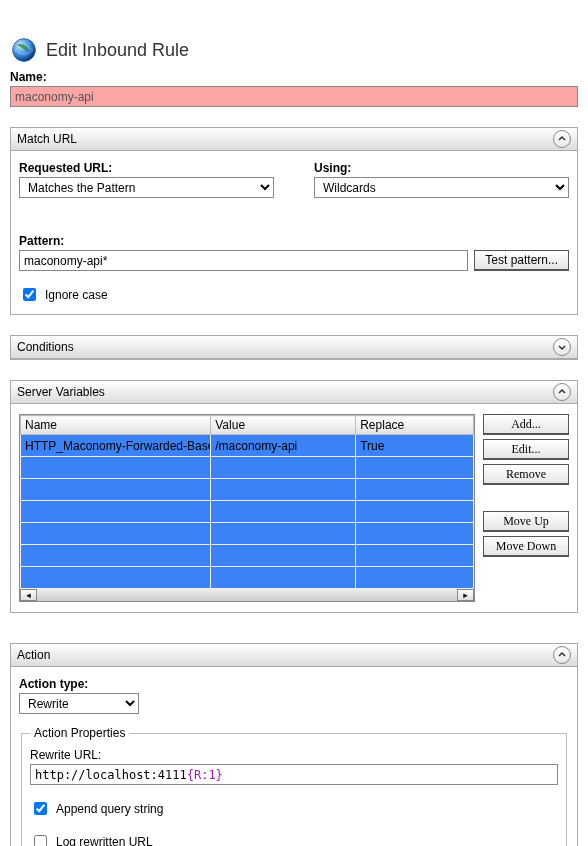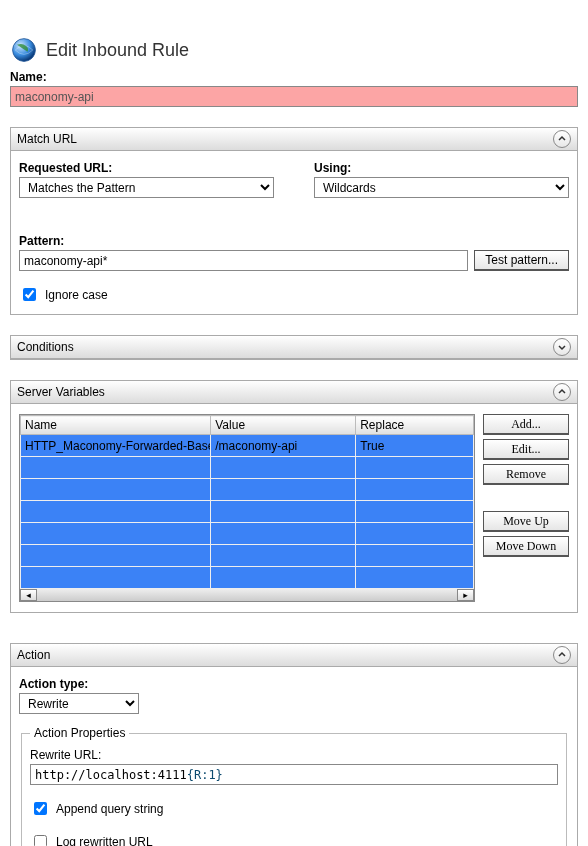--- a/index.html
+++ b/index.html
@@ -30,21 +30,21 @@
   .vars-table td{border:1px solid #eee;padding:2px 4px;height:17px;font-size:12px;white-space:nowrap;overflow:hidden;}
   .vars-scroll{height:12px;display:flex;background:#dcdcdc;}
   .vars-scroll .track{flex:1;background:linear-gradient(#eee,#ccc);}
   .vars-scroll .arrow{width:15px;background:linear-gradient(#fff,#ddd);border:1px solid #888;display:flex;align-items:center;justify-content:center;font-size:9px;}
   .vars-btns{display:flex;flex-direction:column;gap:4px;width:86px;}
   .vars-btns .btn{width:100%;text-align:center;font-family:Liberation Serif, serif;}
   .vars-btns .spacer{height:18px;}
   .fieldset{border:1px solid #bbb;margin-top:12px;padding:8px 8px 12px;}
   .fieldset-legend{font-size:12px;padding:0 4px;}
   .rewrite-url{width:100%;font-family:Consolas,monospace;font-size:12px;}
-  .r-token{color:#0c4a6e;}
+  .r-token{color:#a21caf;}
 </style>
 </head>
 <body>
 
 <div class="page">
 
   <div class="page-header">
     <span class="globe-icon">
       <svg viewBox="0 0 32 32" width="28" height="28">
         <defs>

